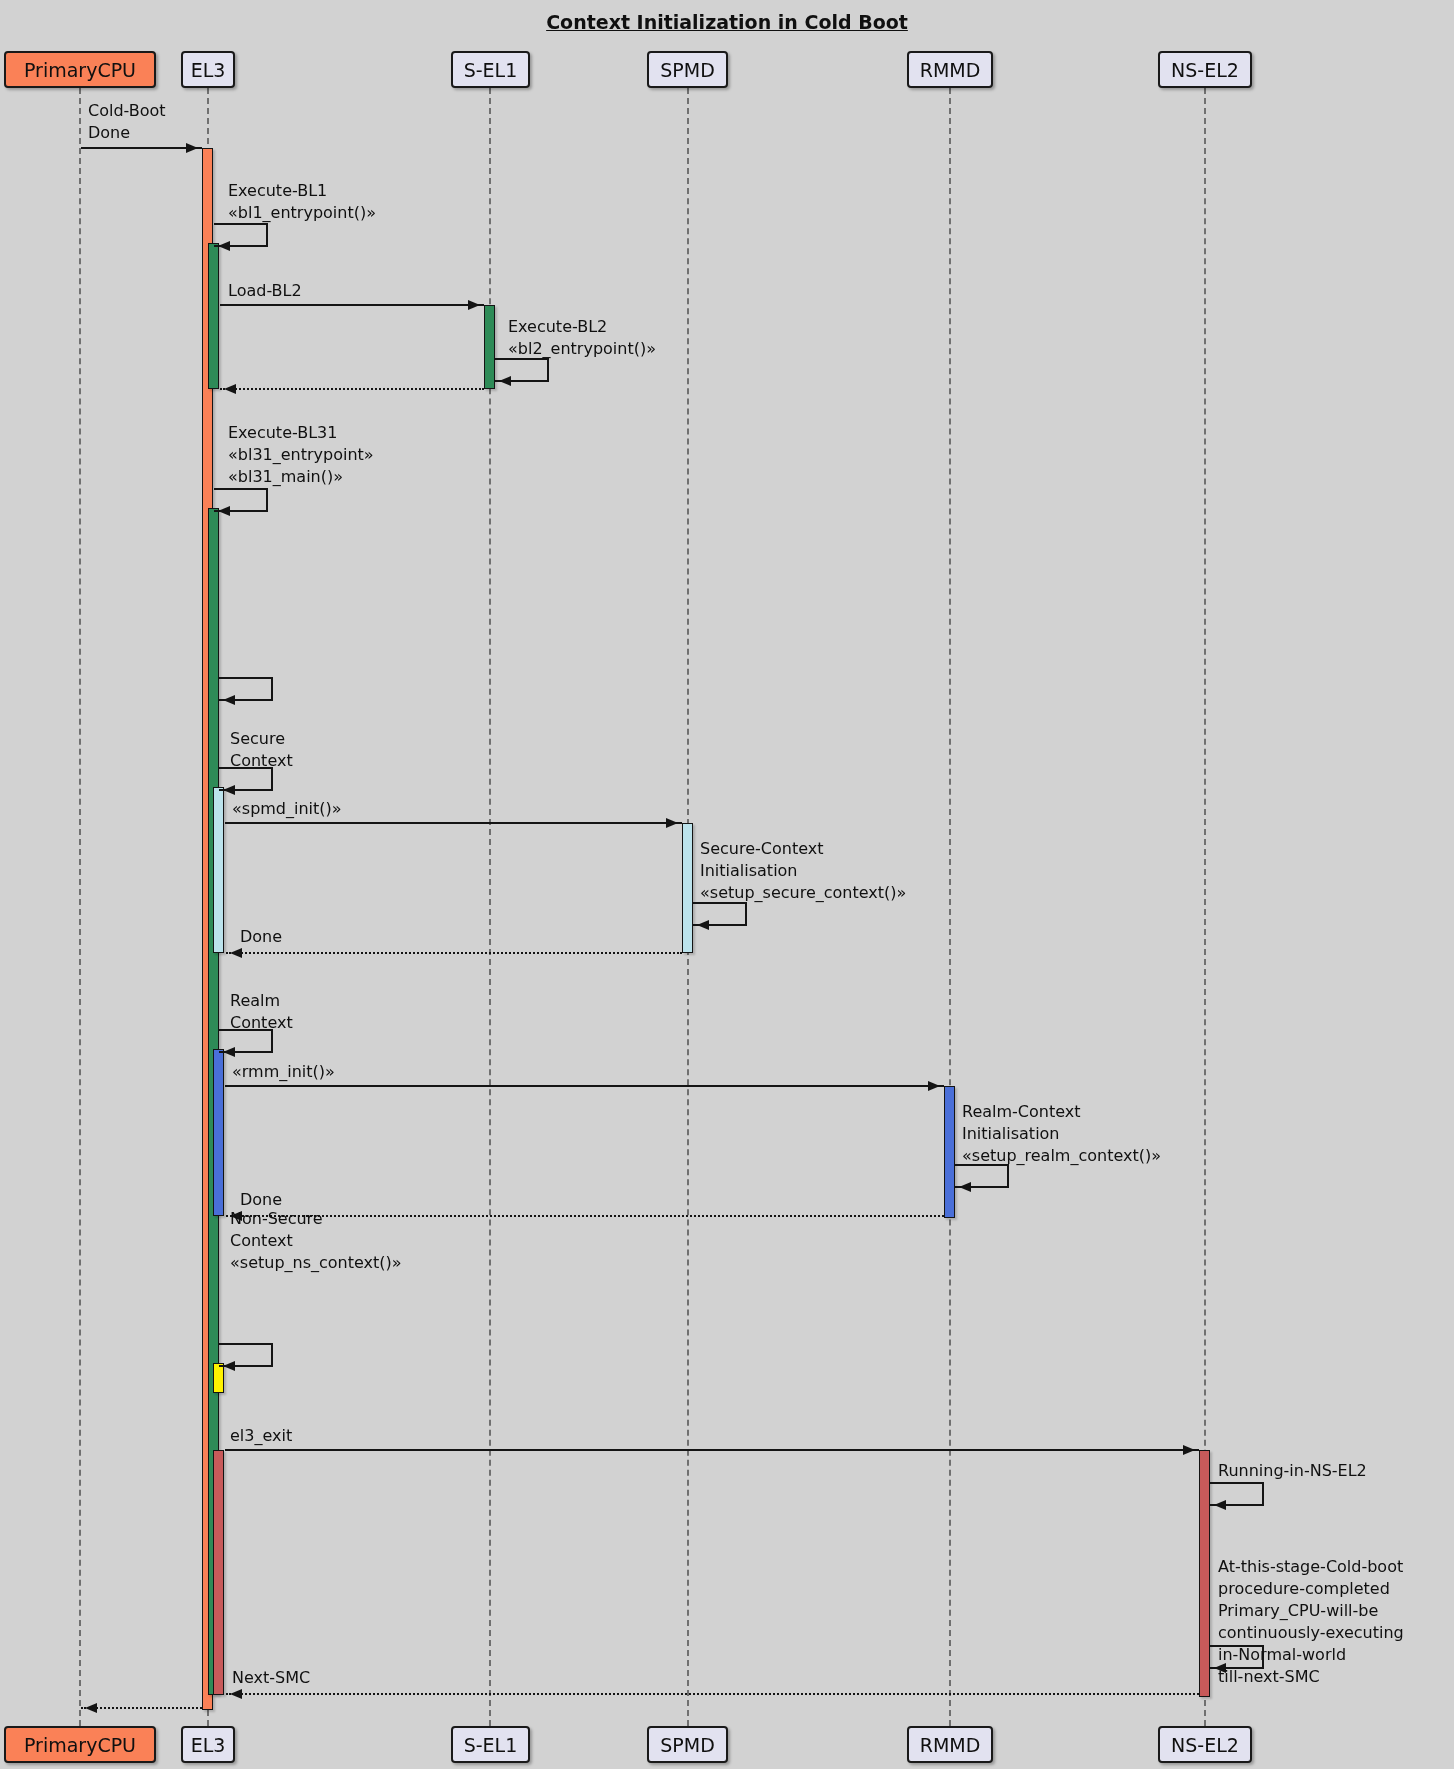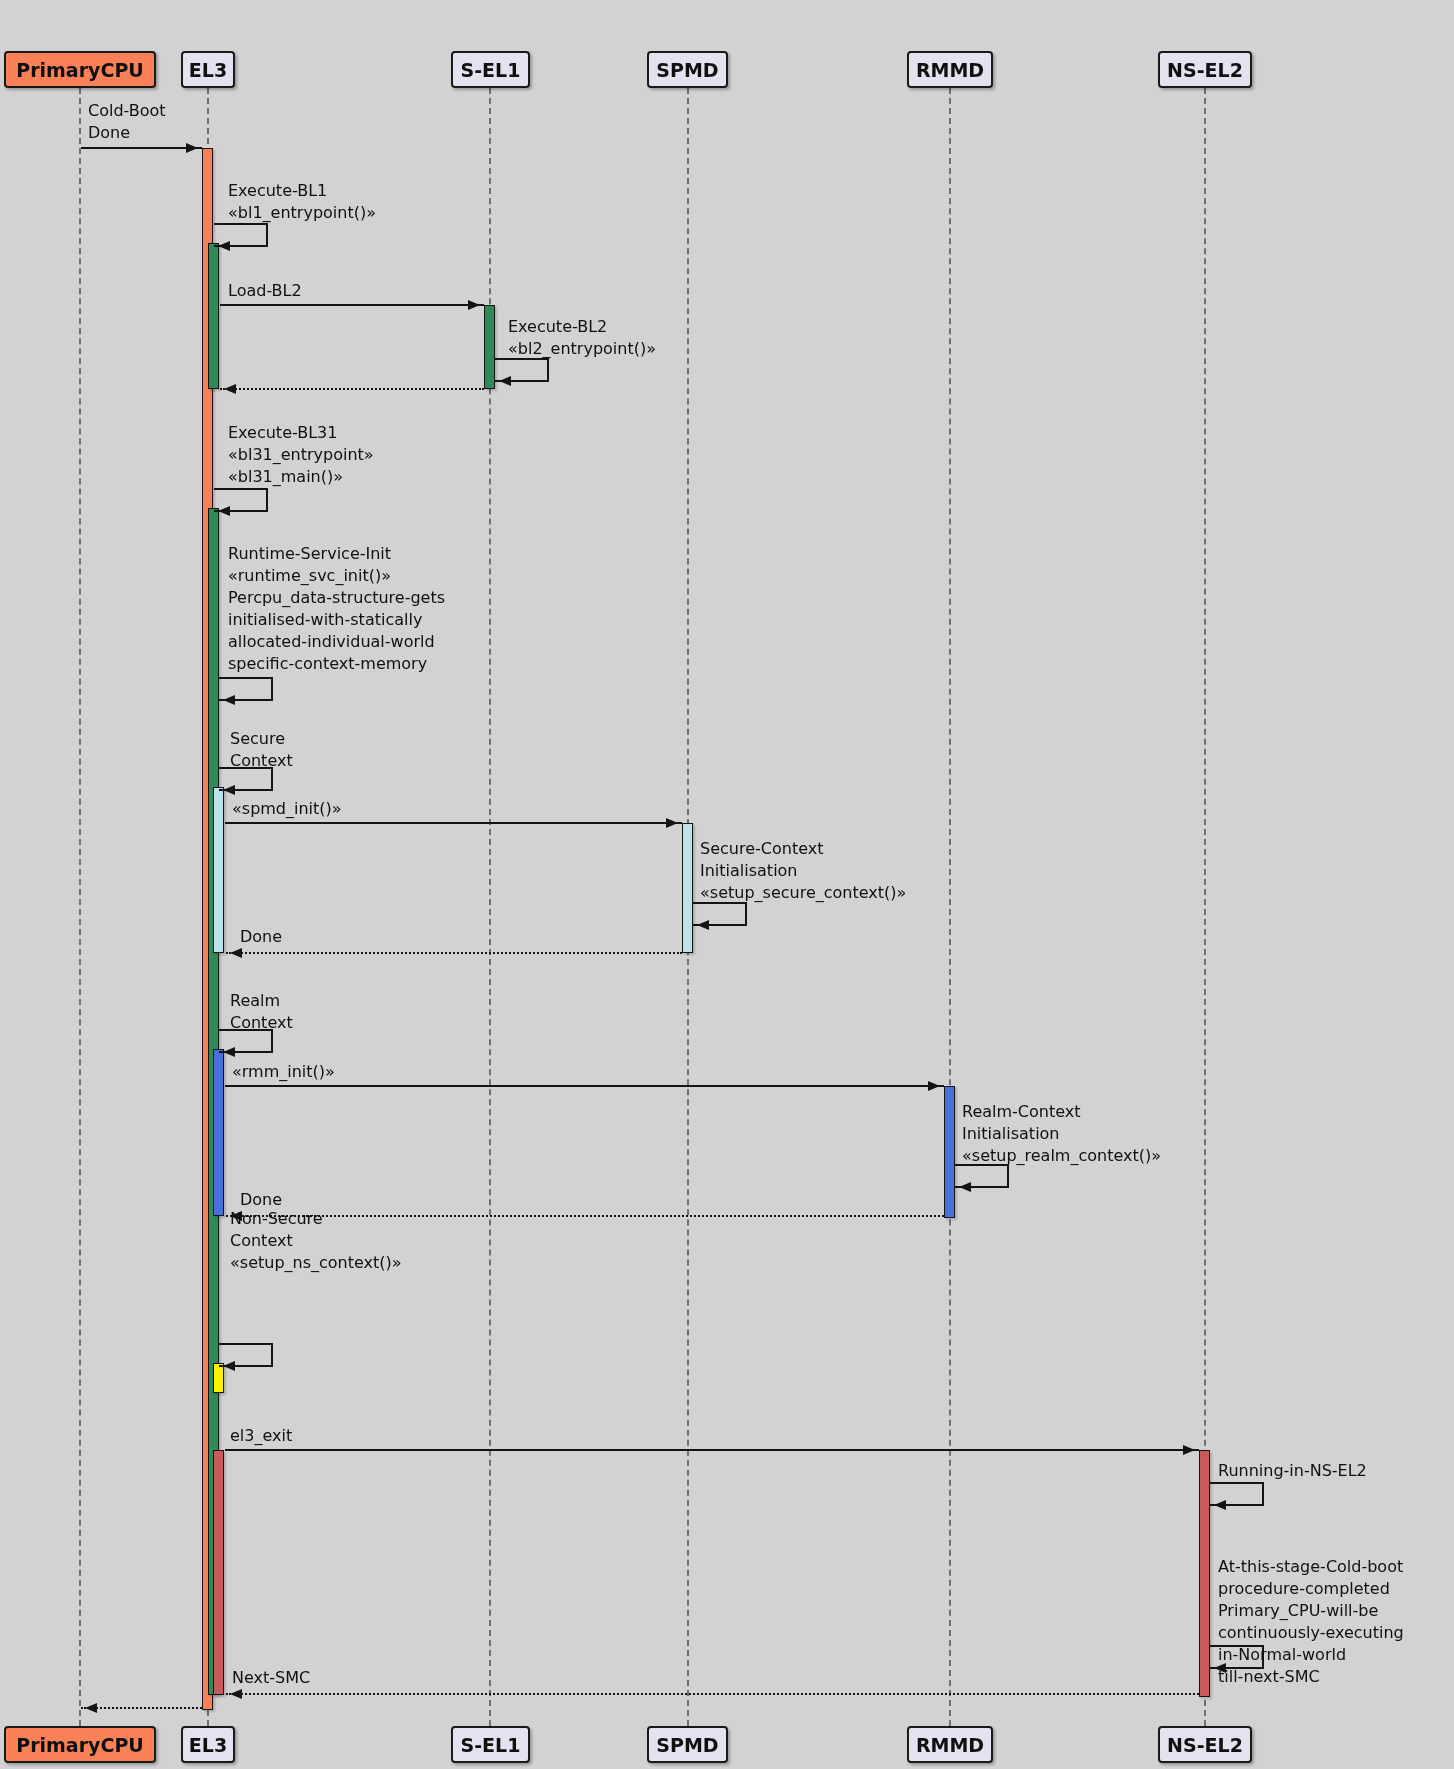--- a/index.html
+++ b/index.html
@@ -2,21 +2,21 @@
 <html><head>
 <meta charset="utf-8">
 <style>
   html,body{margin:0;padding:0;background:#d2d2d2;font-family:"DejaVu Sans",sans-serif;}
   .canvas{position:relative;width:1454px;height:1769px;background:#d2d2d2;overflow:hidden;color:#101010;}
   .title{position:absolute;left:0;top:11px;width:100%;text-align:center;font-size:19px;font-weight:bold;
          text-decoration:underline;color:#101010;}
   .lifeline{position:absolute;top:88px;height:1638px;width:0;border-left:2px dashed #707070;}
   .pbox{position:absolute;height:37px;background:#e2e2f0;border:2px solid #191919;border-radius:4px;
         box-sizing:border-box;display:flex;align-items:center;justify-content:center;
-        font-size:19px;font-weight:bold;box-shadow:2px 2px 3px rgba(0,0,0,.28);}
+        font-size:19px;font-weight:normal;box-shadow:2px 2px 3px rgba(0,0,0,.28);}
   .pbox.cpu{background:#fa8157;}
   .act{position:absolute;width:11px;border:1.5px solid #141414;box-sizing:border-box;
        box-shadow:2px 2px 2px rgba(0,0,0,.18);}
   .c-orange{background:#fa8157;} .c-green{background:#2e8b57;} .c-cyan{background:#bce3ec;}
   .c-blue{background:#4a6fd8;} .c-yellow{background:#fff200;} .c-red{background:#c85a5a;}
   .arrow{position:absolute;height:0;border-top:2px solid #141414;}
   .arrow.dotted{border-top:2px dotted #141414;}
   .head{position:absolute;width:0;height:0;border:5px solid transparent;}
   .head.r{right:-1px;top:-6px;border-left:12px solid #141414;}
   .head.l{left:-1px;top:-6px;border-right:12px solid #141414;}
@@ -24,20 +24,21 @@
   .loop::after{content:"";position:absolute;left:-1px;bottom:-6px;width:0;height:0;
                border:5px solid transparent;border-right:12px solid #141414;}
   .msg{position:absolute;font-size:16px;line-height:22px;white-space:nowrap;color:#101010;}
   .b{font-weight:normal;}
 </style>
 </head>
 <body>
 
 <div class="canvas">
 
+  <div class="title">Context Initialization in Cold Boot</div>
 
   <div class="lifeline" style="left:79px"></div>
   <div class="lifeline" style="left:207px"></div>
   <div class="lifeline" style="left:489px"></div>
   <div class="lifeline" style="left:687px"></div>
   <div class="lifeline" style="left:949px"></div>
   <div class="lifeline" style="left:1204px"></div>
 
   <div class="pbox cpu" style="left:4px;top:51px;width:152px">PrimaryCPU</div>
   <div class="pbox" style="left:181px;top:51px;width:54px">EL3</div>
@@ -127,28 +128,20 @@
     <div class="b">Execute-BL2</div>
     <div>«bl2_entrypoint()»</div>
   </div>
 
   <div class="msg" style="left:228px;top:422px">
     <div class="b">Execute-BL31</div>
     <div>«bl31_entrypoint»</div>
     <div>«bl31_main()»</div>
   </div>
 
-  <div class="msg" style="left:228px;top:543px">
-    <div class="b">Runtime-Service-Init</div>
-    <div>«runtime_svc_init()»</div>
-    <div>Percpu_data-structure-gets</div>
-    <div>initialised-with-statically</div>
-    <div>allocated-individual-world</div>
-    <div>specific-context-memory</div>
-  </div>
 
   <div class="msg" style="left:230px;top:728px">
     <div class="b">Secure</div>
     <div class="b">Context</div>
   </div>
 
   <div class="msg" style="left:232px;top:798px">
     <div>«spmd_init()»</div>
   </div>
 

